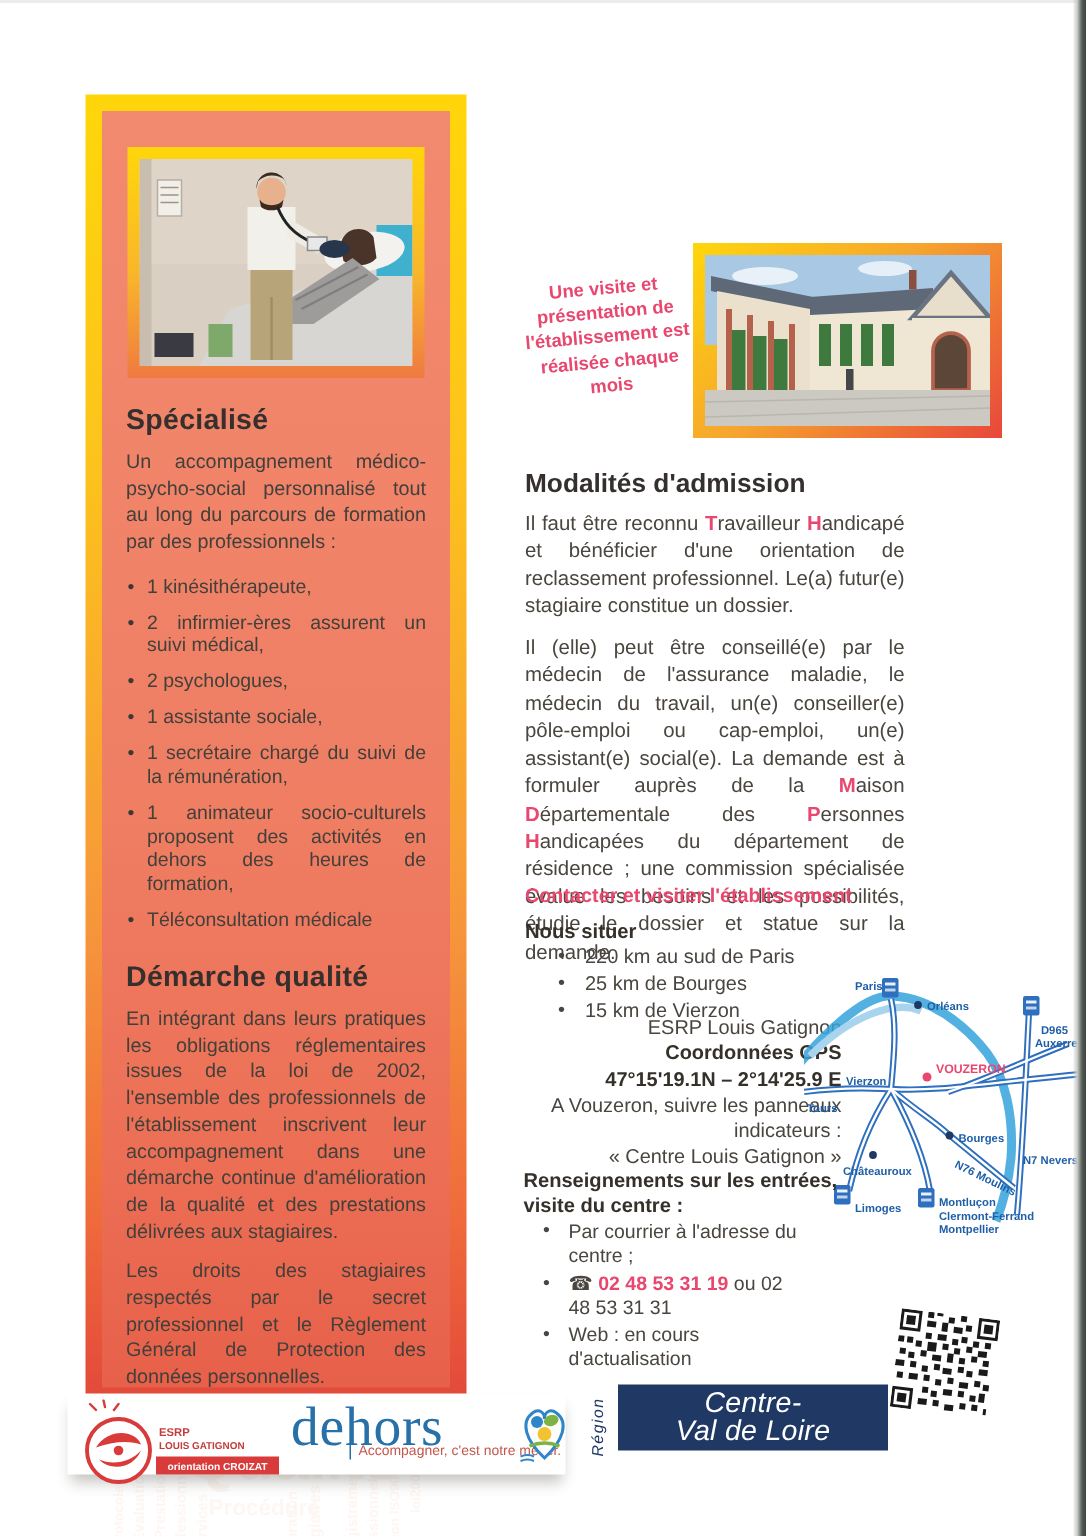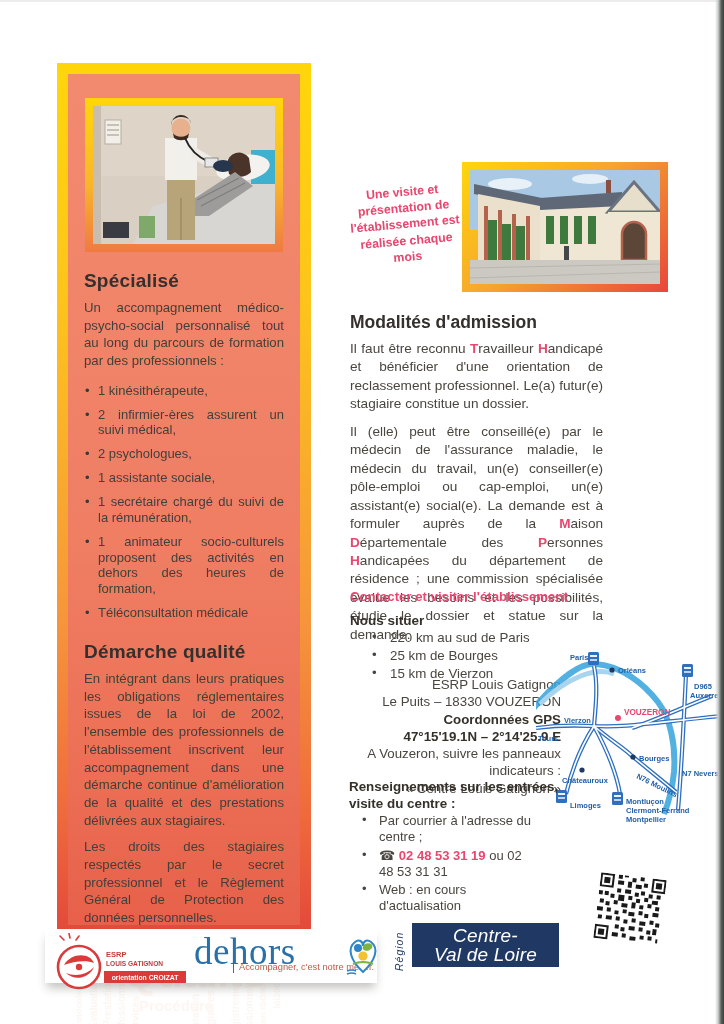--- a/index.html
+++ b/index.html
@@ -88,21 +88,21 @@
     box-shadow:0 7px 9px -2px rgba(60,55,50,.30);}
   .esrp-logo{position:absolute;left:52px;top:933px;width:142px;height:62px;}
   .fagerh-name{position:absolute;left:194px;top:930px;font-family:"Liberation Serif",serif;
     font-size:37px;color:#2770a8;letter-spacing:.5px;}
   .fagerh-tagline{position:absolute;left:233px;top:962px;font-size:9.3px;color:#c4574b;
     border-left:1.6px solid #2770a8;padding-left:5px;line-height:1.15;}
   .heart-logo{position:absolute;left:346px;top:931px;width:34px;height:46px;}
   .region-vertical{position:absolute;left:393px;top:929px;height:42px;
     writing-mode:vertical-rl;transform:rotate(180deg);font-size:10.5px;font-style:italic;
     color:#1f3864;letter-spacing:1px;}
-  .region-box{position:absolute;left:412px;top:923px;width:147px;height:44px;background:#1f3864;
+  .region-box{position:absolute;left:412px;top:923px;width:180px;height:44px;background:#1f3864;
     color:#fff;display:flex;flex-direction:column;justify-content:center;align-items:center;
     font-style:italic;font-size:19px;line-height:1.0;letter-spacing:.2px;}
 </style>
 </head>
 <body>
 
 <div class="page">
   <div class="scan-edge-top"></div>
 
   <aside class="left-panel">
@@ -225,21 +225,20 @@
   <div class="nous-situer">Nous situer</div>
 
   <ul class="loc-list">
     <li>220 km au sud de Paris</li>
     <li>25 km de Bourges</li>
     <li>15 km de Vierzon</li>
   </ul>
 
   <div class="address-block">
     <div>ESRP Louis Gatignon</div>
-    <div>Le Puits – 18330 VOUZERON</div>
     <div class="b">Coordonnées GPS</div>
     <div class="b">47°15'19.1N – 2°14'25.9 E</div>
     <div>A Vouzeron, suivre les panneaux indicateurs :</div>
     <div>« Centre Louis Gatignon »</div>
   </div>
 
   <div class="map-wrap">
     <svg viewBox="0 0 186 186">
       <path d="M-4,66 C20,38 44,18 60,20 C86,22 108,40 122,58 C134,74 140,100 138,128 C136,148 132,160 128,170" stroke="#35a3dc" stroke-width="6" fill="none" opacity="0.85"></path>
       <path d="M4,60 C30,34 60,22 78,30" stroke="#a8d4ee" stroke-width="5" fill="none"></path>

